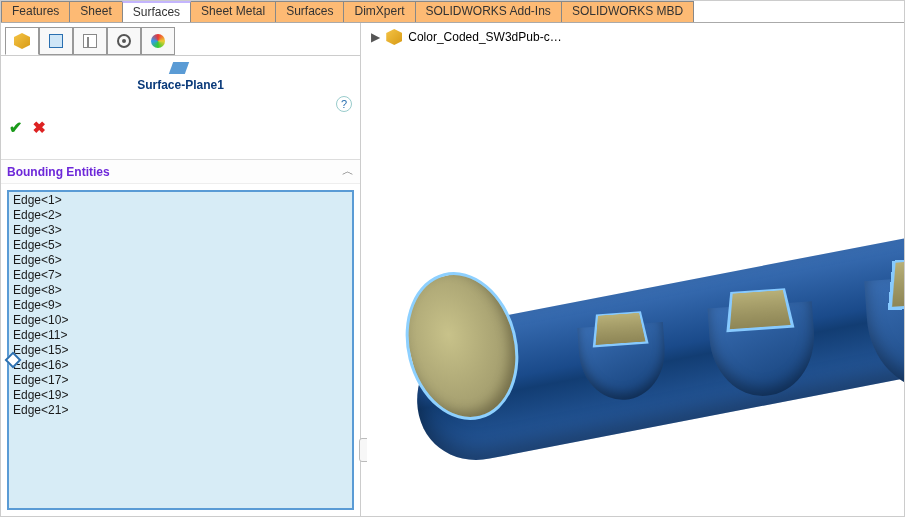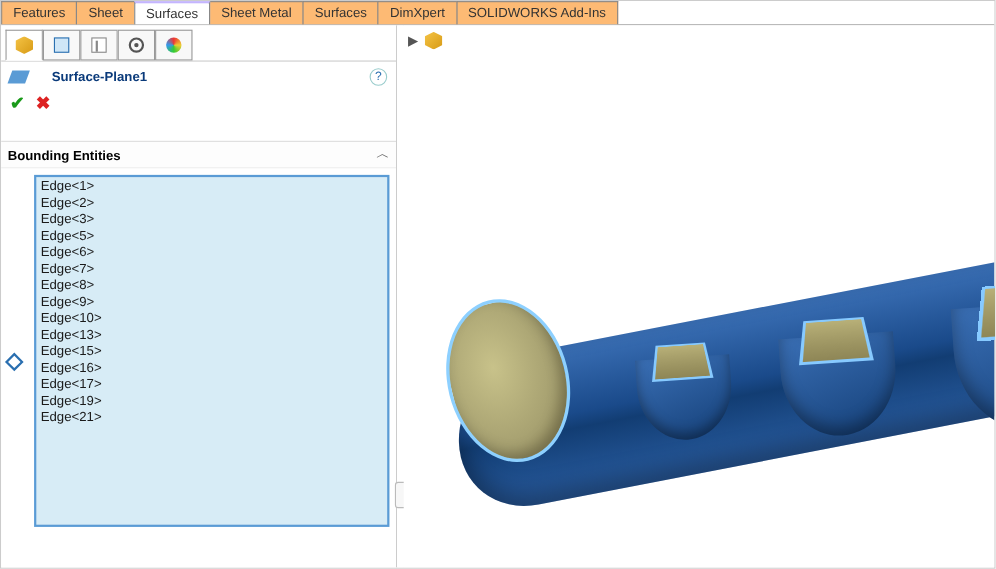--- a/index.html
+++ b/index.html
@@ -11,38 +11,38 @@
 .tab.active { background: #fff; border-top: 2px solid #c4b5fd; z-index: 2; }
 
 .workspace { display: flex; height: calc(100% - 22px); }
 
 
 .panel { width: 360px; border-right: 1px solid #ccc; display: flex; flex-direction: column; background: #fff; }
 .pm-tabbar { display: flex; border-bottom: 1px solid #ccc; padding: 4px 0 0 4px; gap: 0; }
 .pm-tab { width: 34px; height: 28px; border: 1px solid #999; background: #f8f8f8; display: flex; align-items: center; justify-content: center; cursor: pointer; }
 .pm-tab.active { background: #fff; border-bottom-color: #fff; }
 
-.feat-head { display: flex; align-items: center; padding: 6px 8px; gap: 18px; }
+.feat-head { display: flex; align-items: center; padding: 6px 8px; gap: 4px; flex-direction: column; }
 .feat-title { color: #0a3a7a; font-weight: 600; }
 .help-icon { margin-left: auto; color: #2a6fb0; border: 1px solid #9cc; border-radius: 50%; width: 16px; height: 16px; display:flex;align-items:center;justify-content:center;font-size:11px; }
 
 .actions { display: flex; gap: 10px; padding: 0 8px 6px; }
 .check { color: #1a9a1a; font-size: 16px; font-weight: bold; }
 .cross { color: #d22; font-size: 16px; font-weight: bold; }
 
 .spacer { height: 18px; }
 
 .section-head { display:flex; align-items:center; padding: 3px 6px; background: #fdfdfd; border-top:1px solid #ddd; border-bottom:1px solid #eee; }
-.section-title { color: #000000; font-weight: 600; }
+.section-title { color: #6d28d9; font-weight: 600; }
 .chev { margin-left:auto; color: #666; }
 
 .section-body { padding: 6px; }
 .diamond { position: absolute; left: 6px; top: 170px; width: 12px; height: 12px; border: 2px solid #2a6fb0; transform: rotate(45deg); background: #fff; }
 
-.listbox { margin-left: 24px; border: 2px solid #5a9bd5; background: #d7ecf6; height: 320px; overflow-y: scroll; padding: 1px 4px; }
+.listbox { border: 2px solid #5a9bd5; background: #d7ecf6; height: 320px; overflow-y: scroll; padding: 1px 4px; }
 .listbox div { color: #1a1a1a; line-height: 15px; white-space: nowrap; }
 
 
 .splitter { width: 6px; background: #fff; position: relative; }
 .grip { position:absolute; top: 415px; width:10px; height:24px; border:1px solid #bbb; border-radius:3px 0 0 3px; background:#f7f7f7; left:-2px; }
 
 
 .viewport { flex: 1; position: relative; background: #fff; overflow: hidden; }
 .crumb { position: absolute; top: 6px; left: 4px; display: flex; align-items: center; gap: 6px; }
 .crumb .arrow { color: #555; }
@@ -77,20 +77,21 @@
 <body>
 
 <div class="tabbar">
     <div class="tab">Features</div>
     <div class="tab">Sheet</div>
     <div class="tab active">Surfaces</div>
     <div class="tab">Sheet Metal</div>
     <div class="tab">Surfaces</div>
     <div class="tab">DimXpert</div>
     <div class="tab">SOLIDWORKS Add-Ins</div>
+    <div class="tab">SOLIDWORKS MBD</div>
   </div>
 
 <div class="workspace">
   <div class="panel">
     <div class="pm-tabbar">
         <div class="pm-tab active">
           <span class="i-cube"></span>
         </div>
         <div class="pm-tab">
           <span class="i-sheet"></span>
@@ -129,38 +130,39 @@
       <div class="listbox" id="edgelist">
           <div>Edge&lt;1&gt;</div>
           <div>Edge&lt;2&gt;</div>
           <div>Edge&lt;3&gt;</div>
           <div>Edge&lt;5&gt;</div>
           <div>Edge&lt;6&gt;</div>
           <div>Edge&lt;7&gt;</div>
           <div>Edge&lt;8&gt;</div>
           <div>Edge&lt;9&gt;</div>
           <div>Edge&lt;10&gt;</div>
-          <div>Edge&lt;13&gt;</div>
+          <div>Edge&lt;11&gt;</div>
           <div>Edge&lt;15&gt;</div>
           <div>Edge&lt;16&gt;</div>
           <div>Edge&lt;17&gt;</div>
           <div>Edge&lt;19&gt;</div>
           <div>Edge&lt;21&gt;</div>
         </div>
     </div>
   </div>
 
   <div class="splitter">
     <div class="grip"></div>
   </div>
 
   <div class="viewport">
     <div class="crumb">
       <span class="arrow">▶</span>
       <span class="asm-icon i-cube"></span>
+      <span>Color_Coded_SW3dPub-c…</span>
     </div>
     <div class="model-canvas">
       <div class="pipe"></div>
       <div class="endcap"></div>
       <div class="branch b1">
           <div class="elbow"></div>
           <div class="opening"></div>
         </div>
       <div class="branch b2">
           <div class="elbow"></div>

